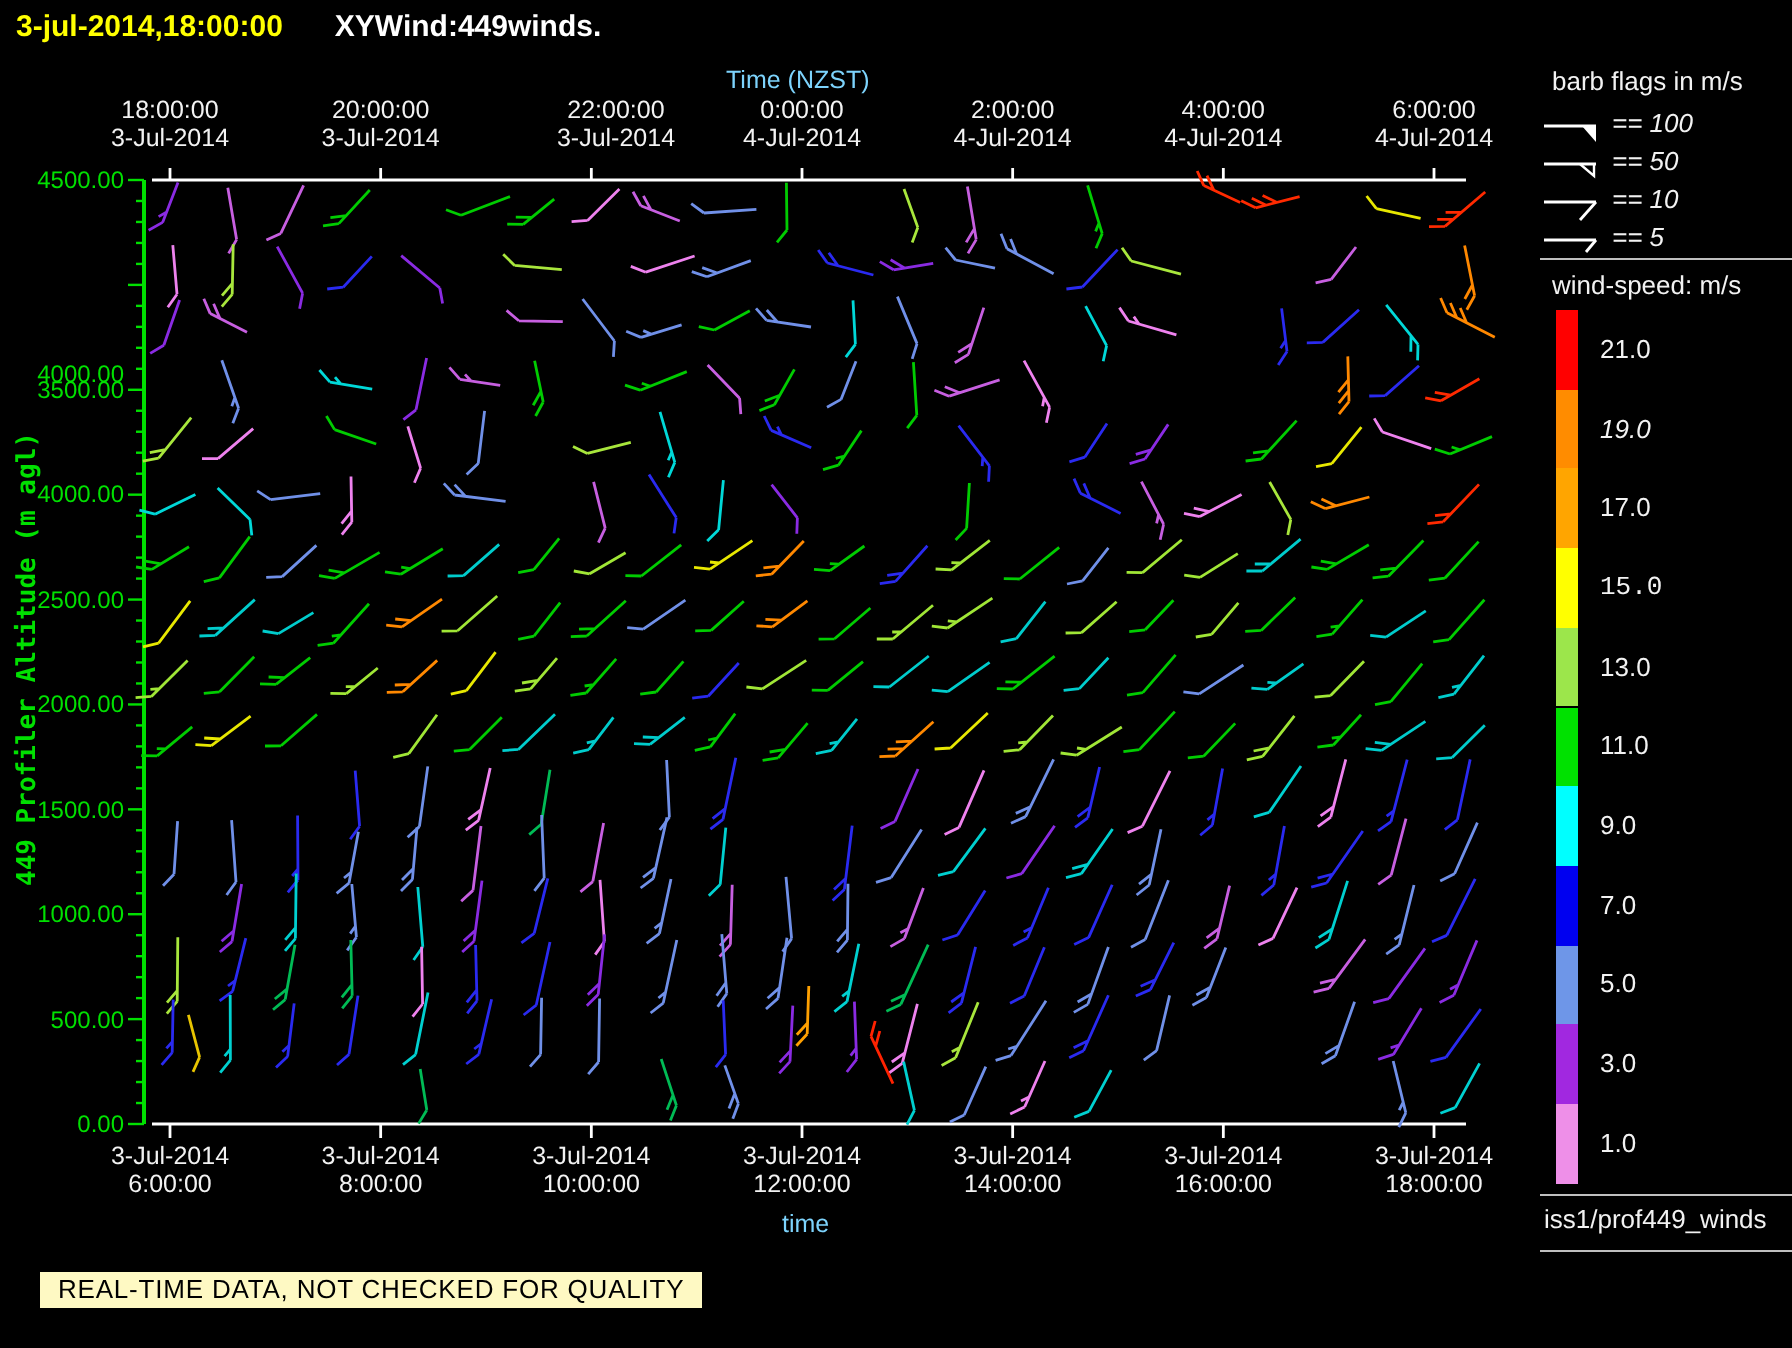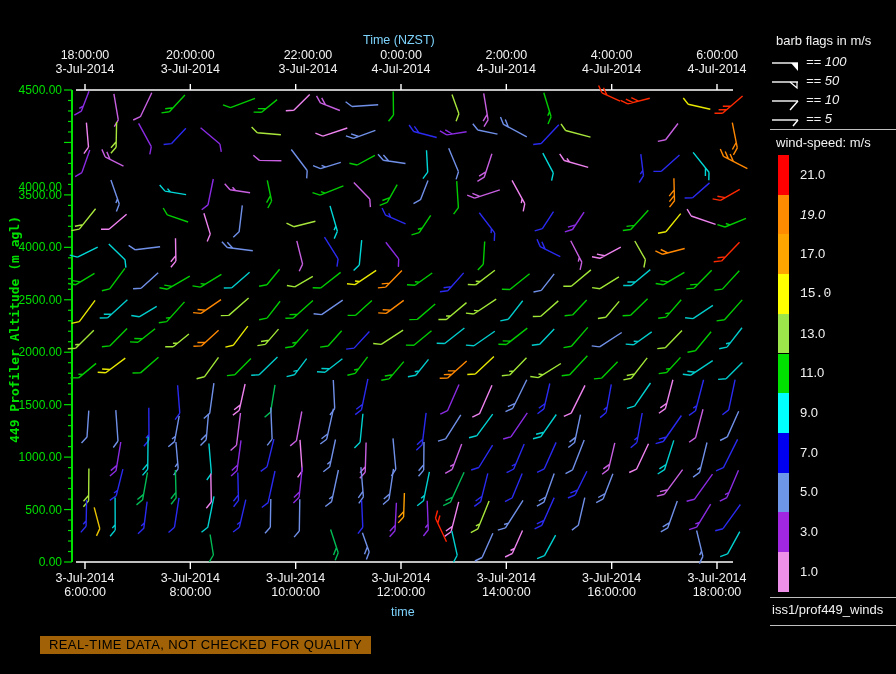--- a/index.html
+++ b/index.html
@@ -15,22 +15,22 @@
   #left-axis-title{left:-136px;top:322px;width:300px;text-align:center;
        transform:rotate(-90deg);font-family:"DejaVu Sans Mono",monospace;
        font-weight:bold;font-size:13px;color:#00e000;}
   .rp-text{font-size:13px;color:#f2f2f2;white-space:nowrap;}
   .hline{position:absolute;height:1px;background:#bfbfbf;}
   .legend-row{position:absolute;left:770px;height:20px;}
   .legend-row svg{position:absolute;left:0;top:0;}
   .legend-row span{position:absolute;left:36px;top:2px;font-size:13px;color:#f2f2f2;white-space:nowrap;font-style:italic;}
   .cbar-block{position:absolute;left:778px;width:11px;}
   .cbar-label{position:absolute;left:800px;font-size:13px;color:#f2f2f2;}
-  #quality-banner{left:20px;top:636px;background:#a16207;color:#000;font-size:13px;
-       padding:1px 9px 2px 9px;white-space:nowrap;letter-spacing:0.4px;margin-left:20px;}
+  #quality-banner{left:20px;top:636px;background:#fef9c3;color:#000;font-size:13px;
+       padding:1px 9px 2px 9px;white-space:nowrap;letter-spacing:0.4px;}
   #data-source{left:772px;top:602px;}
   svg{display:block;}
 </style>
 </head>
 <body>
 
 <div id="screen">
 
   <svg id="plot-svg" class="abs" style="left:0;top:0" width="896" height="674">
     <g id="g-axes">
@@ -387,20 +387,23 @@
         <path d="M544.5 555.7L555.6 535.1M544.5 555.7L537.1 558.6" stroke="#00d0d0" fill="none" stroke-width="1.4"></path>
         <path d="M702.9 556.4L696.6 530.5M702.9 556.4L699.4 563.6M701.6 551.1L699.6 555.1" stroke="#7090e8" fill="none" stroke-width="1.4"></path>
         <path d="M727.6 553.8L739.8 531.7M727.6 553.8L720.2 556.6" stroke="#00d0d0" fill="none" stroke-width="1.4"></path>
         <path d="M435.5 518.2L446.5 541.8M435.5 518.2L437.6 510.5M437.8 523.2L439.9 515.5" stroke="#ff2200" fill="none" stroke-width="1.4"></path>
         <path d="M403.6 517.0L404.4 493.0M403.6 517.0L398.2 522.9M403.8 511.5L398.4 517.4" stroke="#ffa000" fill="none" stroke-width="1.4"></path>
         <path d="M99.8 528.6L94.2 507.4M99.8 528.6L96.5 535.9" stroke="#e8c400" fill="none" stroke-width="1.4"></path>
         <path d="M601.9 92.8L620.1 101.2M601.9 92.8L598.6 85.5M606.9 95.1L603.5 87.8" stroke="#ff2a00" fill="none" stroke-width="1.4"></path>
       </g>
   </svg>
 
+  <div id="titlebar" class="abs">
+    <span id="title-datetime">3-jul-2014,18:00:00</span><span id="title-name">XYWind:449winds.</span>
+  </div>
 
   <div class="abs axis-caption" style="left:363px;top:33px">Time (NZST)</div>
 
   <div id="top-ticks">
       <div class="ticklab" style="left: 37px; top: 48px;">
         <div>18:00:00</div>
         <div>3-Jul-2014</div>
       </div>
       <div class="ticklab" style="left: 142.33px; top: 48px;">
         <div>20:00:00</div>

